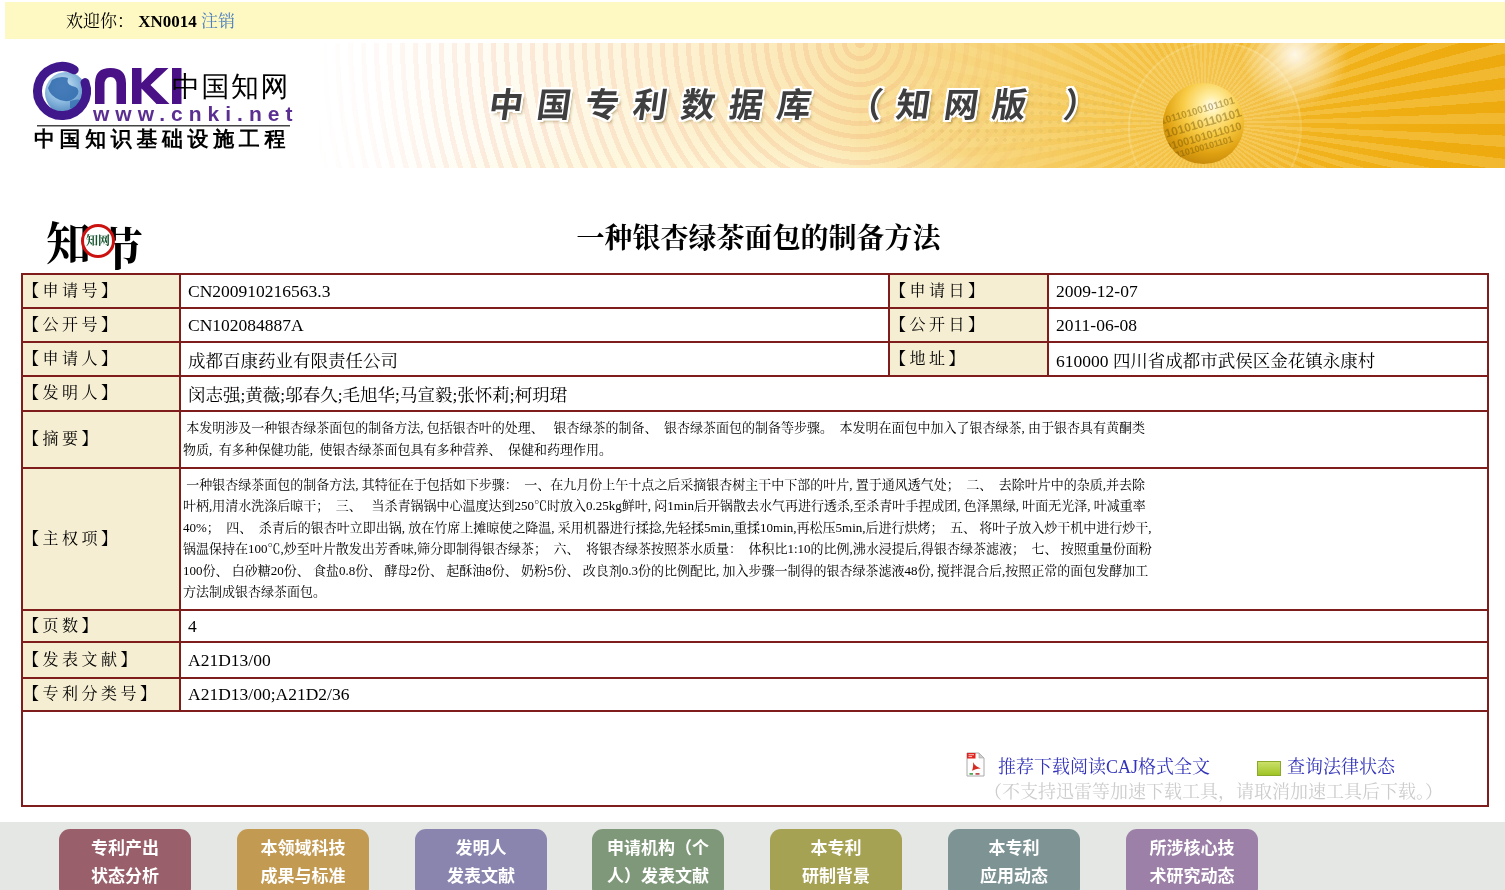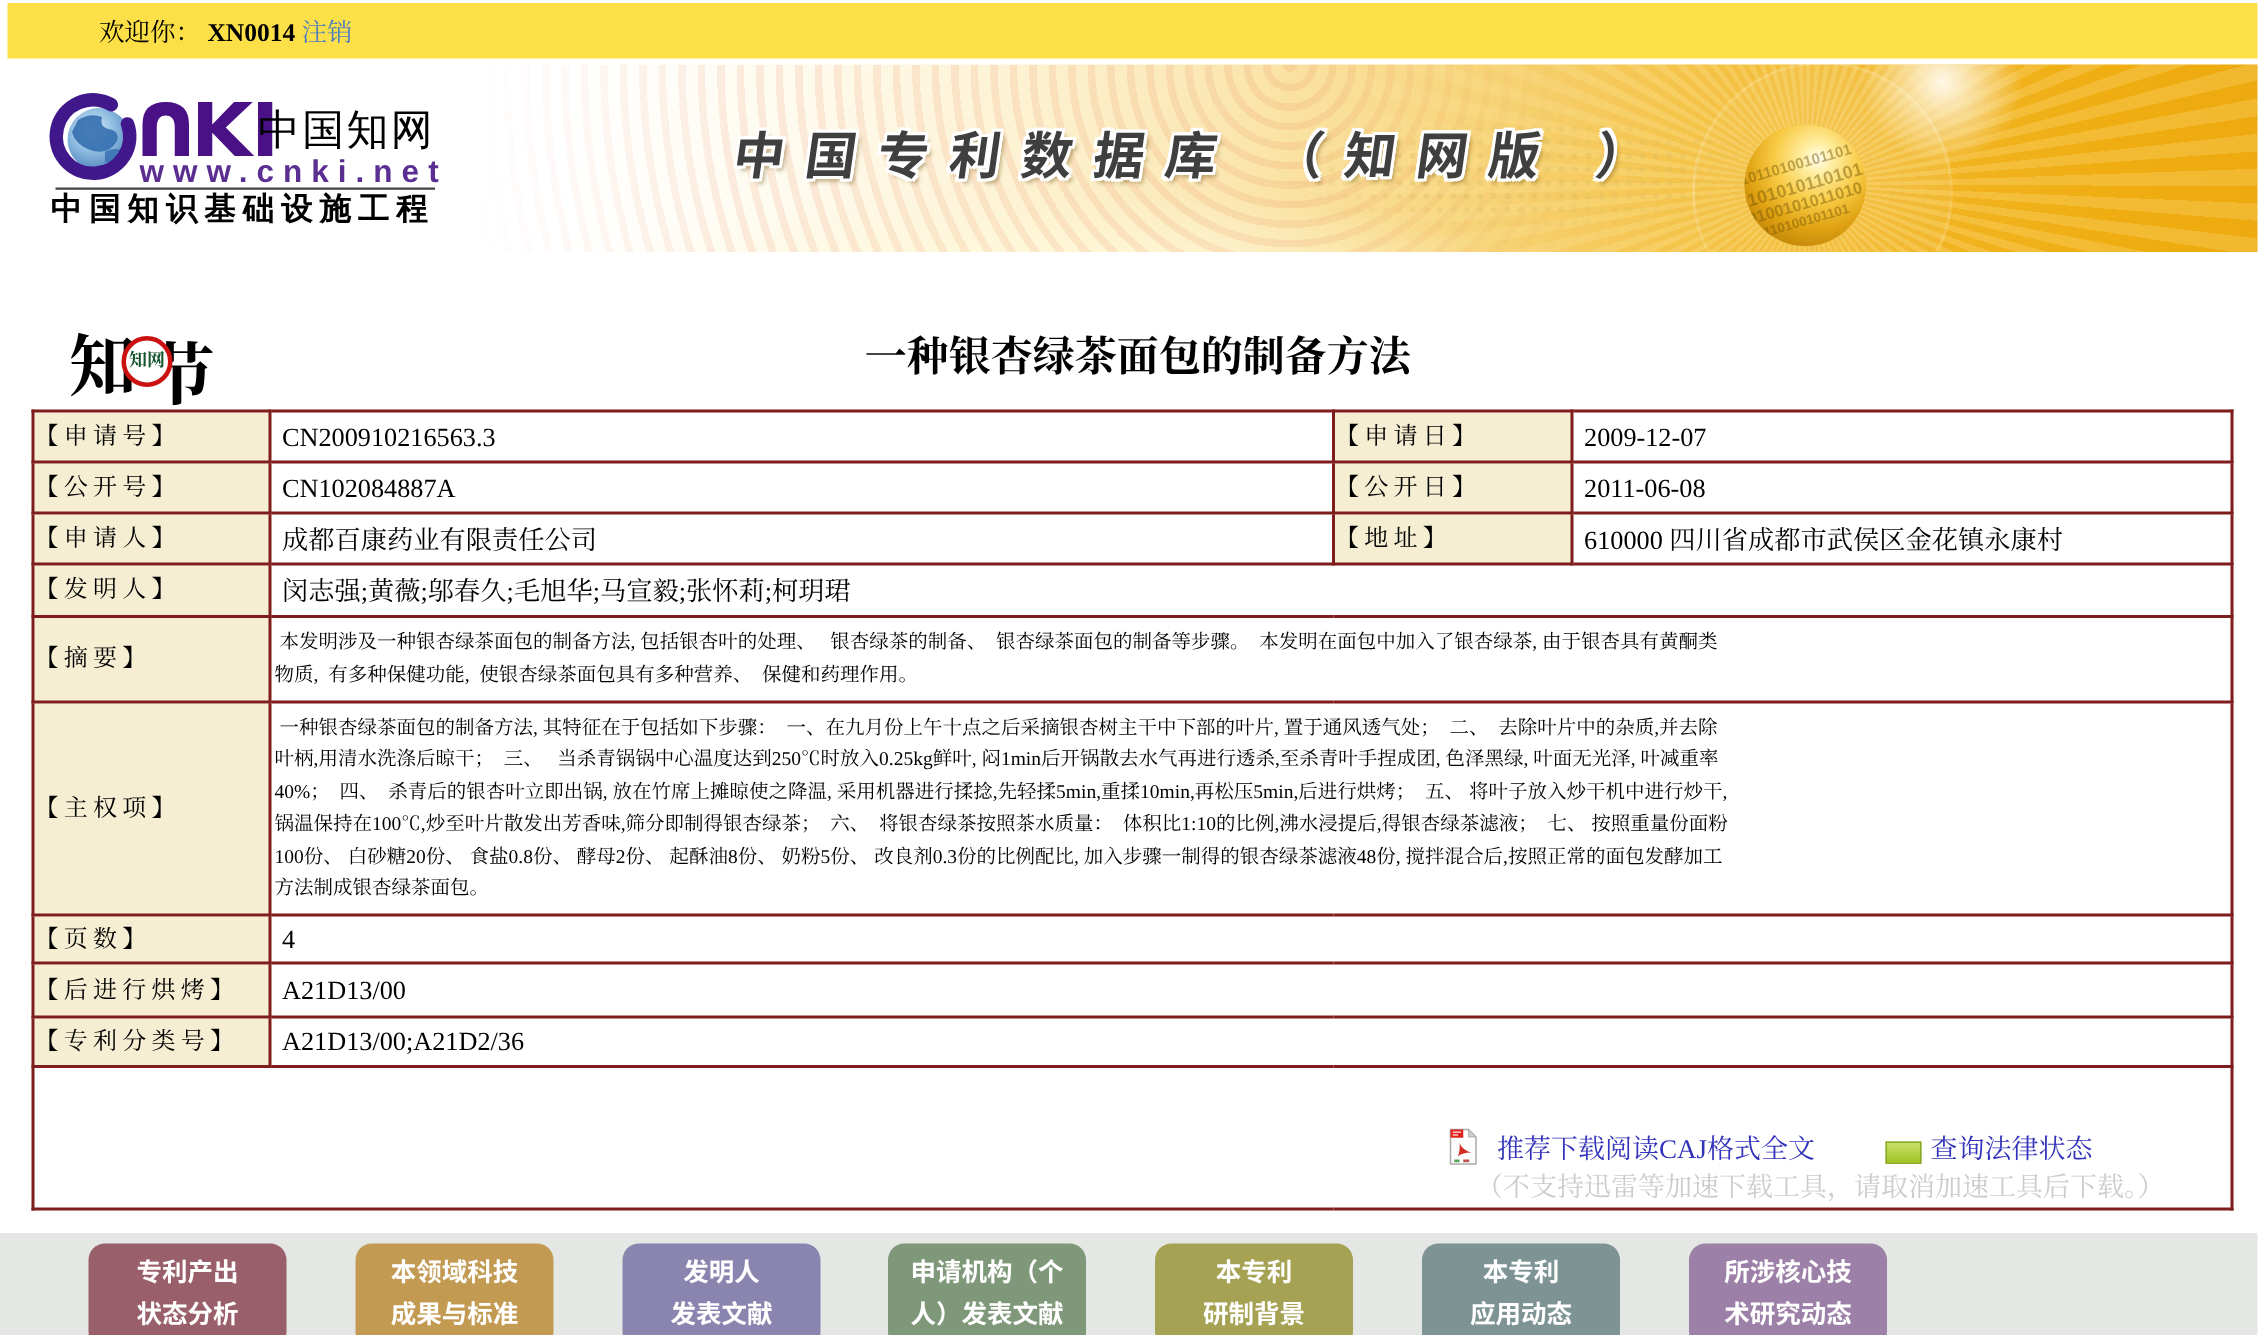--- a/index.html
+++ b/index.html
@@ -1,15 +1,15 @@
 <!DOCTYPE html>
 <html><head><meta charset="utf-8"><style>
 html,body{margin:0;padding:0;background:#fff;width:1505px;height:890px;overflow:hidden;
  font-family:"Liberation Serif","Noto Serif CJK SC","Noto Serif SC",serif;}
-#wb{position:absolute;left:5px;top:2px;width:1500px;height:37px;background:#fde047;
+#wb{position:absolute;left:5px;top:2px;width:1500px;height:37px;background:#fef9c3;
  font-size:17px;line-height:39px;color:#000;padding-left:61px;box-sizing:border-box;}
 #wb b{font-family:"Liberation Serif","Noto Serif CJK SC",serif;}
 #wb .lo{color:#4E7FBF;}
 #banner{position:absolute;left:0;top:43px;width:1505px;height:125px;overflow:hidden;
  background:
   radial-gradient(circle 75px at 1295px 12px, rgba(255,255,255,0.95), rgba(255,255,255,0) 72%),
   radial-gradient(ellipse 430px 75px at 47% 112%, rgba(255,250,222,0.95), rgba(255,250,222,0) 72%),
   linear-gradient(90deg,#ffffff 0%,#ffffff 25%,#fefbf0 34%,#fdf3d6 44%,#fbe7b3 54%,#f8d883 64%,#f5c64f 74%,#f2b626 84%,#f0ae12 93%,#eeaa0e 100%);}
 #rays{position:absolute;left:0;top:0;width:1505px;height:125px;
  background:repeating-conic-gradient(from 0deg at 1204px 80px, rgba(255,236,170,0.22) 0deg 2.2deg, rgba(240,170,30,0.04) 2.2deg 4.4deg);
@@ -138,21 +138,21 @@
     <div>锅温保持在100℃,炒至叶片散发出芳香味,筛分即制得银杏绿茶；　六、&nbsp;&nbsp;将银杏绿茶按照茶水质量：&nbsp;&nbsp;体积比1:10的比例,沸水浸提后,得银杏绿茶滤液；　七、&nbsp;按照重量份面粉</div>
     <div>100份、&nbsp;白砂糖20份、&nbsp;食盐0.8份、&nbsp;酵母2份、&nbsp;起酥油8份、&nbsp;奶粉5份、&nbsp;改良剂0.3份的比例配比,&nbsp;加入步骤一制得的银杏绿茶滤液48份,&nbsp;搅拌混合后,按照正常的面包发酵加工</div>
     <div>方法制成银杏绿茶面包。</div>
   </td>
       </tr>
   <tr style="height:32px">
         <td class="lab">【页数】</td>
         <td colspan="3">4</td>
       </tr>
   <tr style="height:36px">
-        <td class="lab">【后进行烘烤】</td>
+        <td class="lab">【发表文献】</td>
         <td colspan="3">A21D13/00</td>
       </tr>
   <tr style="height:33px">
         <td class="lab">【专利分类号】</td>
         <td colspan="3">A21D13/00;A21D2/36</td>
       </tr>
   <tr style="height:61px">
         <td colspan="4" id="links">
     <div style="position:relative;height:61px;margin-top:32px;">
       <svg style="position:absolute;left:936px;top:8px;" width="19" height="25" viewBox="0 0 19 25">

